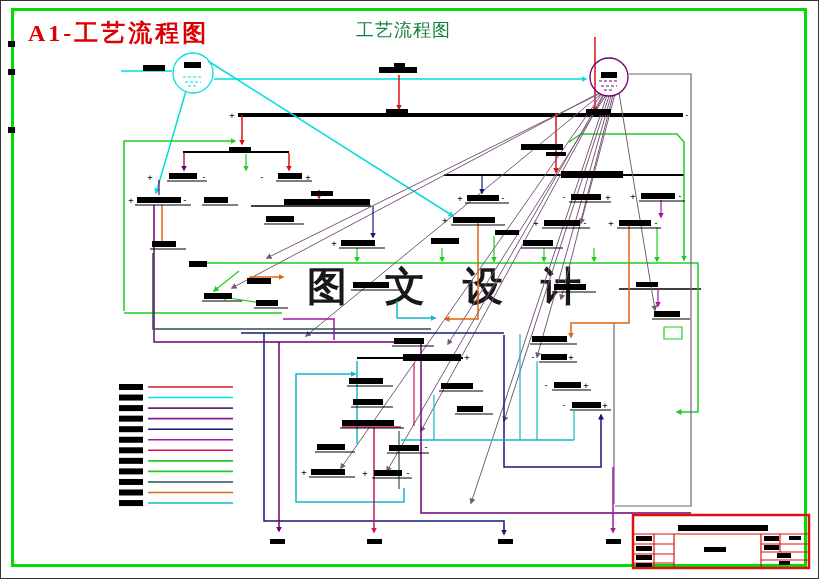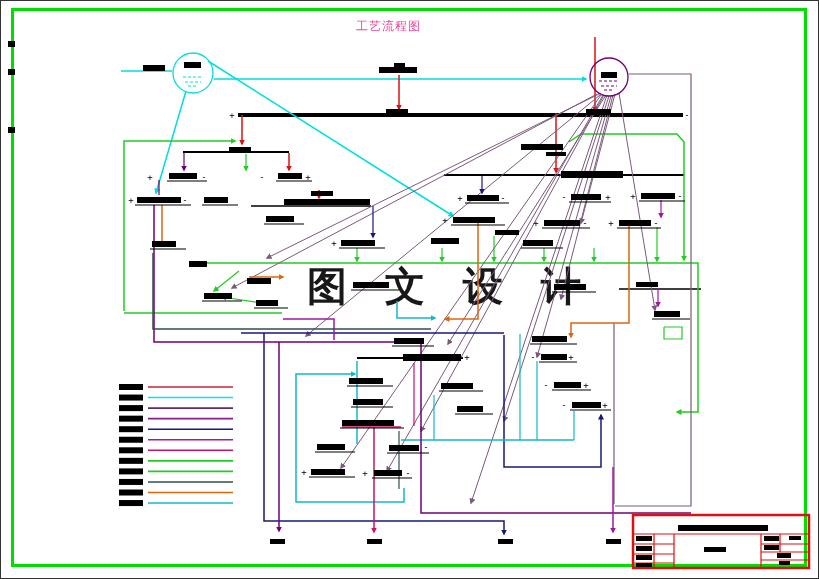--- a/index.html
+++ b/index.html
@@ -12,21 +12,21 @@
     position:absolute;left:10px;top:7px;width:796px;height:559px;
     border:3px solid #00dd00;box-sizing:border-box;pointer-events:none;
   }
   .sheet-label{
     position:absolute;left:27px;top:16px;
     font-family:"Liberation Serif",serif;font-weight:bold;
     font-size:24px;letter-spacing:3px;color:#dd0000;white-space:nowrap;
   }
   .drawing-title{
     position:absolute;left:355px;top:17px;
-    font-size:12px;letter-spacing:1px;color:#ec4899;white-space:nowrap;
+    font-size:18px;letter-spacing:1px;color:#15803d;white-space:nowrap;
   }
   .watermark{
     position:absolute;left:306px;top:258px;
     font-family:"Liberation Serif",serif;font-size:40px;font-weight:600;
     letter-spacing:14px;color:#181818;white-space:nowrap;
   }
   #diagram-svg{position:absolute;left:0;top:0;}
 </style>
 </head>
 <body>
@@ -321,14 +321,15 @@
       <rect x="635" y="545" width="16" height="5" fill="#000"></rect>
       <rect x="635" y="554" width="16" height="5" fill="#000"></rect>
       <rect x="635" y="562" width="16" height="4" fill="#000"></rect>
       <rect x="703" y="546" width="22" height="5" fill="#000"></rect>
       <rect x="763" y="535" width="15" height="5" fill="#000"></rect>
       <rect x="788" y="535" width="12" height="4" fill="#000"></rect>
       <rect x="763" y="544" width="15" height="5" fill="#000"></rect>
       <rect x="776" y="552" width="14" height="5" fill="#000"></rect>
       <rect x="778" y="560" width="11" height="4" fill="#000"></rect>
     </svg>
+  <div class="sheet-label" style="color: rgb(221, 0, 0);">A1-工艺流程图</div>
   <div class="drawing-title">工艺流程图</div>
 </div>
 
 </body></html>

